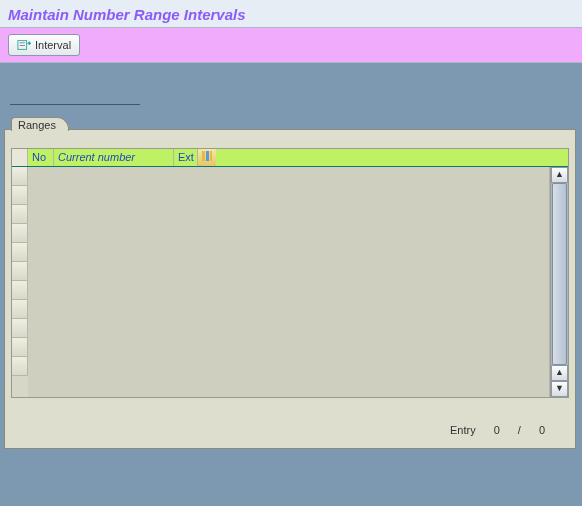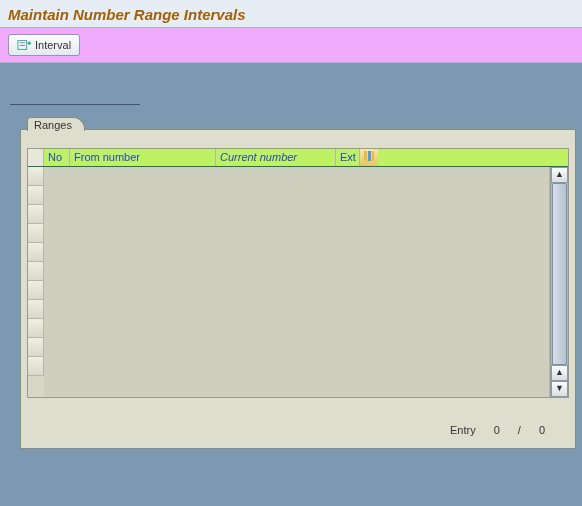--- a/index.html
+++ b/index.html
@@ -14,21 +14,21 @@
   }
   .title-bar {
     background: #e7edf4;
     padding: 6px 8px 4px 8px;
     border-bottom: 1px solid #aab7c6;
   }
   .title {
     font-size: 15px;
     font-weight: bold;
     font-style: italic;
-    color: #a16207;
+    color: #8b5cf6;
   }
   .toolbar {
     background: #f0abfc;
     padding: 6px 8px;
     border-bottom: 1px solid #aab7c6;
   }
   .btn {
     display: inline-flex;
     align-items: center;
     gap: 4px;
@@ -63,21 +63,21 @@
     background: #cfd9e5;
   }
   .underline-box {
     margin-top: 20px;
     margin-left: 4px;
     width: 130px;
     border-bottom: 1px solid #456;
     height: 12px;
   }
   .ranges-frame {
-    margin: 20px 6px 6px 20px;
+    margin: 20px 6px 6px 4px;
     background: #dedecf;
     border: 1px solid #8b8b7c;
     position: relative;
   }
   .ranges-tab {
     position: absolute;
     top: -13px;
     left: 6px;
     background: #dedecf;
     border: 1px solid #8b8b7c;
@@ -198,21 +198,20 @@
   <div class="underline-box"></div>
 </div>
 
 <div class="ranges-frame">
   <div class="ranges-tab">Ranges</div>
 
   <div class="table-wrap">
     <div class="thead">
       <div class="th-sel"></div>
       <div class="th th-no">No</div>
-      <div class="th th-from">From number</div>
       <div class="th th-cur">Current number</div>
       <div class="th th-ext">Ext</div>
       <div class="th-settings">
         <svg width="12" height="12" viewBox="0 0 12 12">
           <rect x="1" y="1" width="10" height="10" fill="#f3a" opacity="0.0"></rect>
           <rect x="1" y="1" width="3" height="10" fill="#e6b84d"></rect>
           <rect x="5" y="1" width="3" height="10" fill="#5a9bd5"></rect>
           <rect x="9" y="1" width="2" height="10" fill="#e6b84d"></rect>
         </svg>
       </div>

